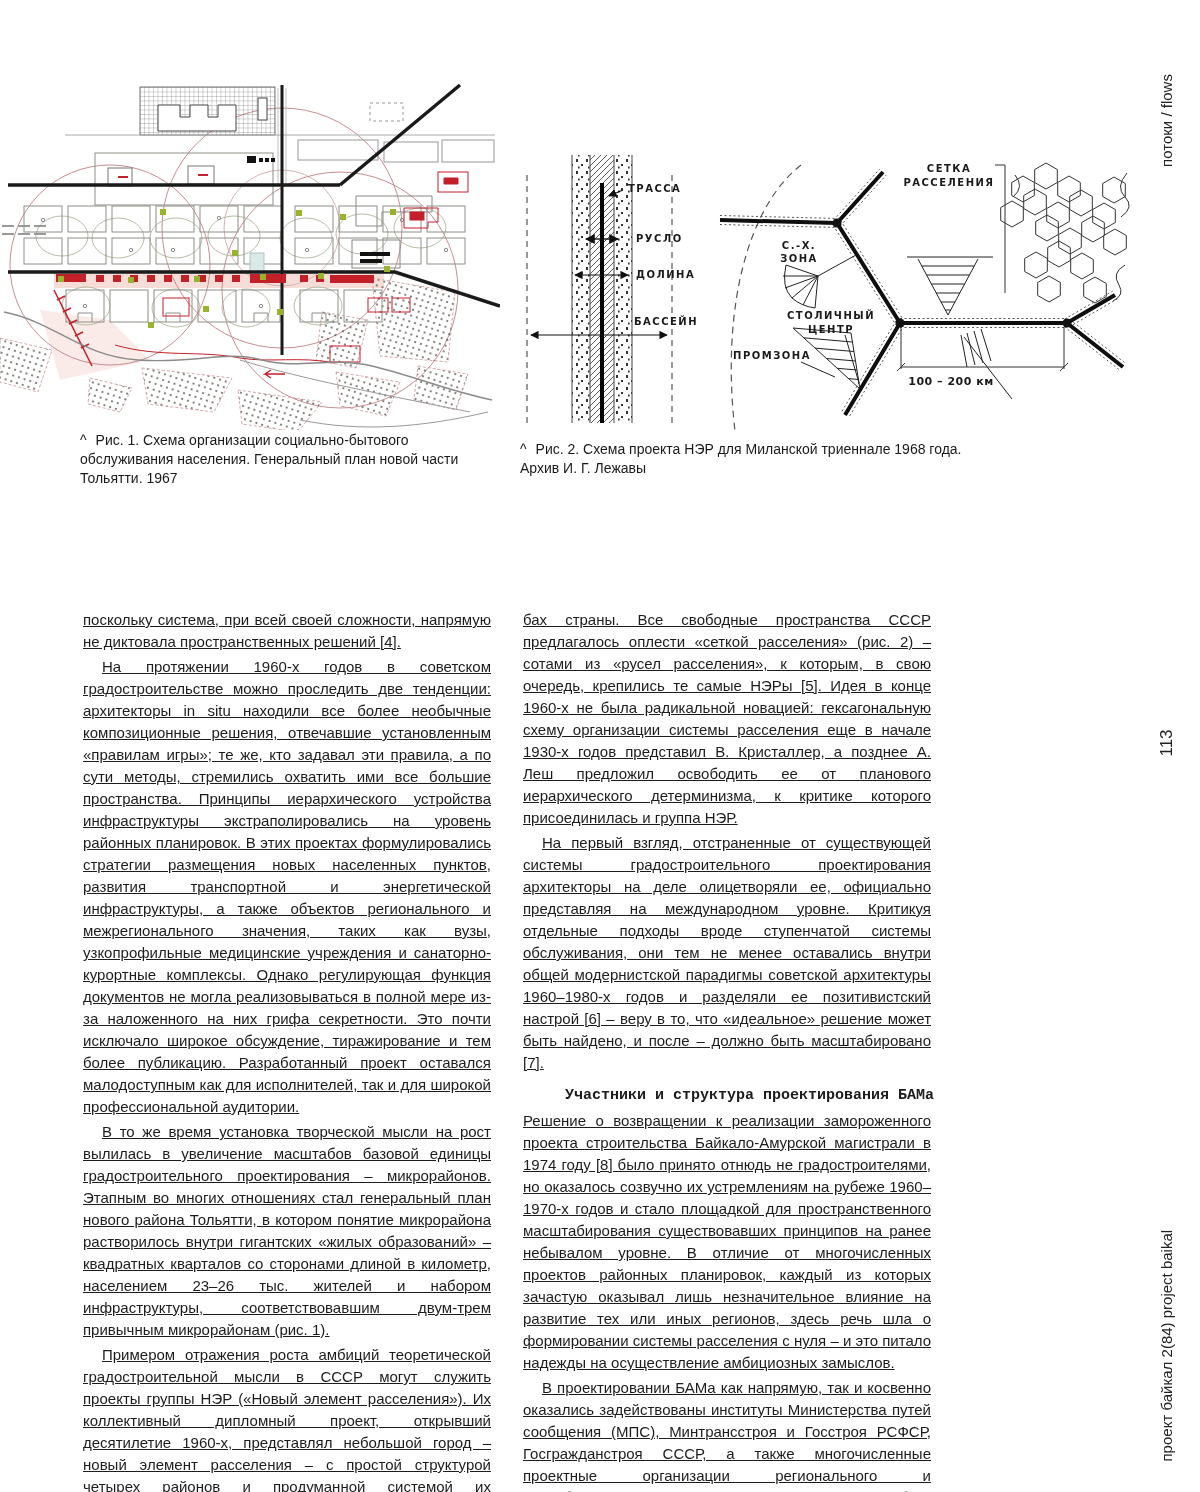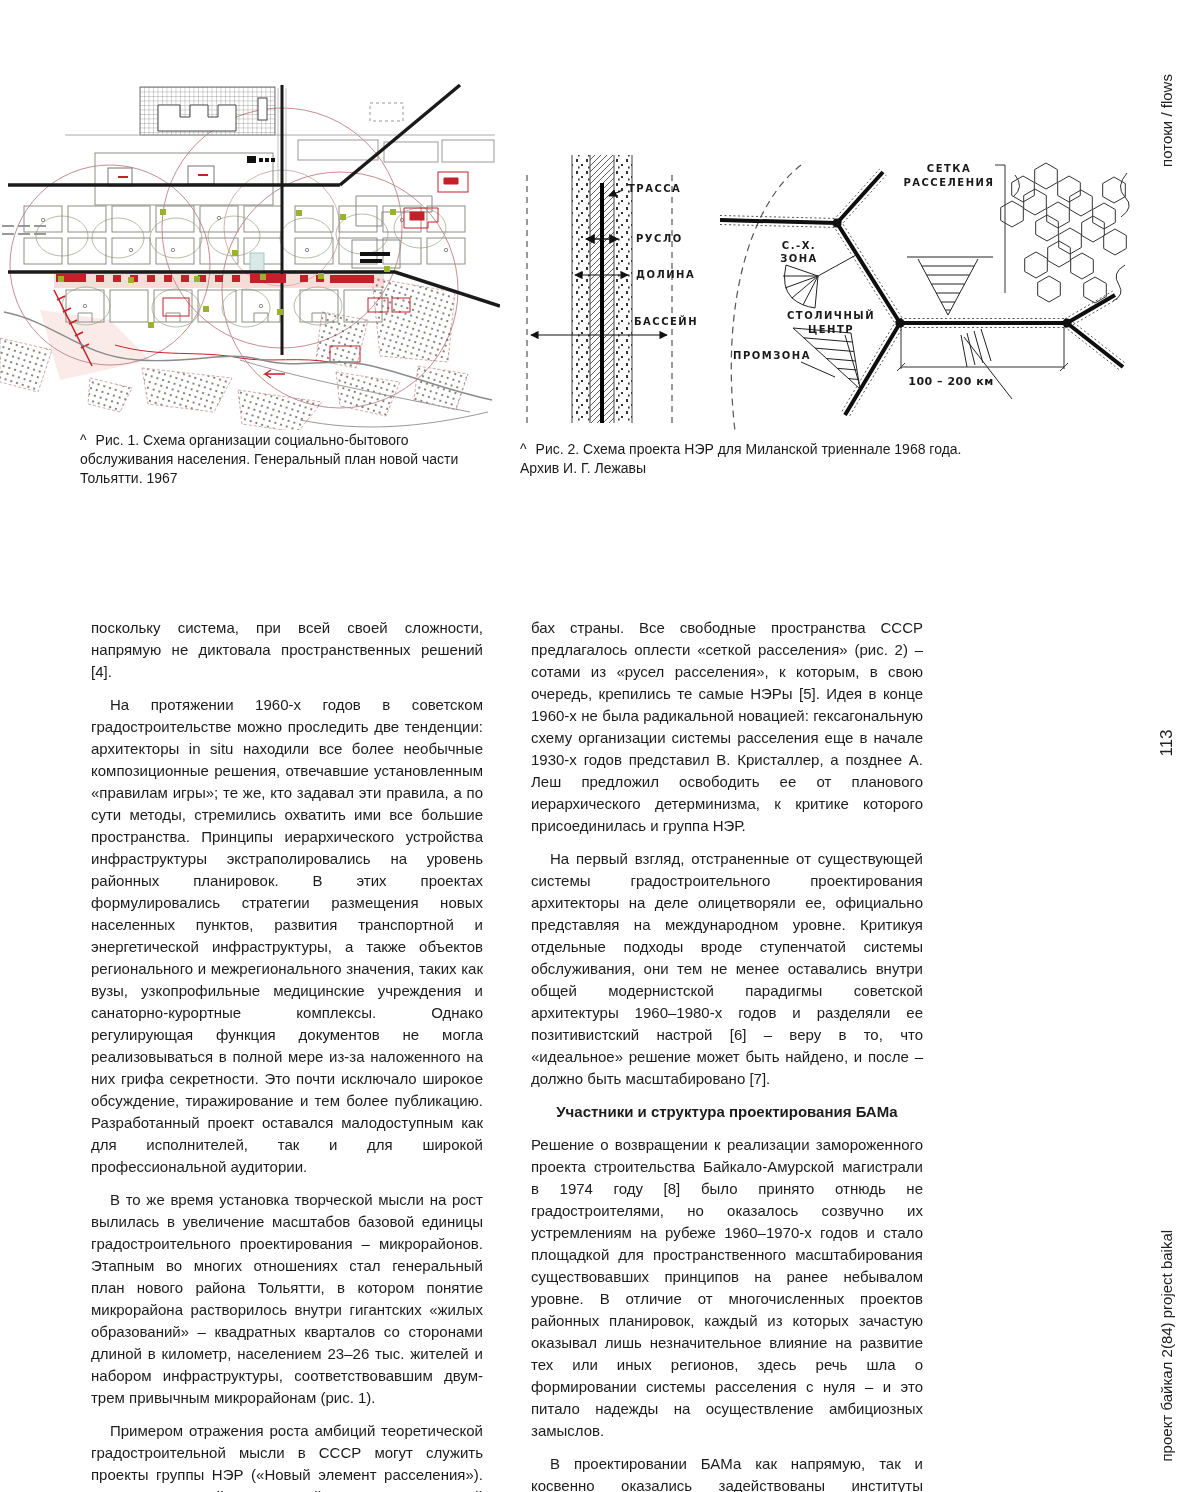--- a/index.html
+++ b/index.html
@@ -4,23 +4,23 @@
 <style>
   html,body{margin:0;padding:0;}
   body{
     width:1200px;height:1492px;position:relative;background:#ffffff;
     font-family:"Liberation Sans", sans-serif;color:#1c1c1c;overflow:hidden;
   }
   .fig{position:absolute;}
   .caption{position:absolute;font-size:14px;line-height:19px;color:#1a1a1a;}
   .caption .mk{display:inline-block;margin-right:9px;}
   .col{position:absolute;width:414px;font-size:15px;line-height:22px;text-align:justify;}
-  .col p{margin:11px;}
+  .col p{margin:3px;text-decoration:underline;}
   .col p.ind{text-indent:19px;}
-  .col h2{font-size:15px;line-height:22px;font-weight:bold;margin:11px 0 0 0;text-align:center;}
+  .col h2{font-size:15px;line-height:22px;font-weight:bold;margin:11px 0 0 0;text-align:right;font-family:Liberation Mono, monospace;}
   .vtext{position:absolute;transform:rotate(-90deg);white-space:nowrap;
          text-align:center;font-size:15px;color:#222;}
   .vnum{font-size:17px;}
   svg text{font-family:"DejaVu Sans", sans-serif;font-weight:bold;fill:#1a1a1a;}
 </style>
 </head>
 <body>
 
 <svg class="fig" style="left:0;top:60px" width="500" height="370" viewBox="0 0 500 370">
   <defs>

